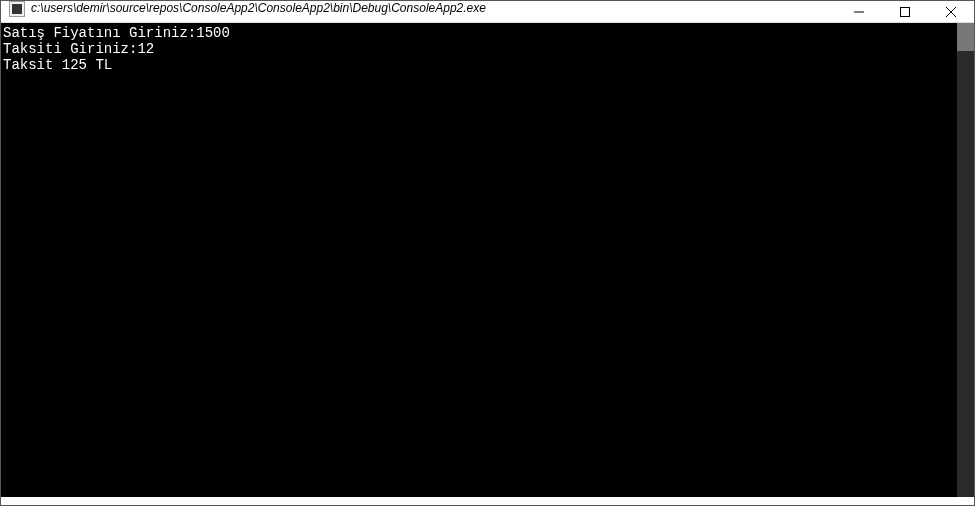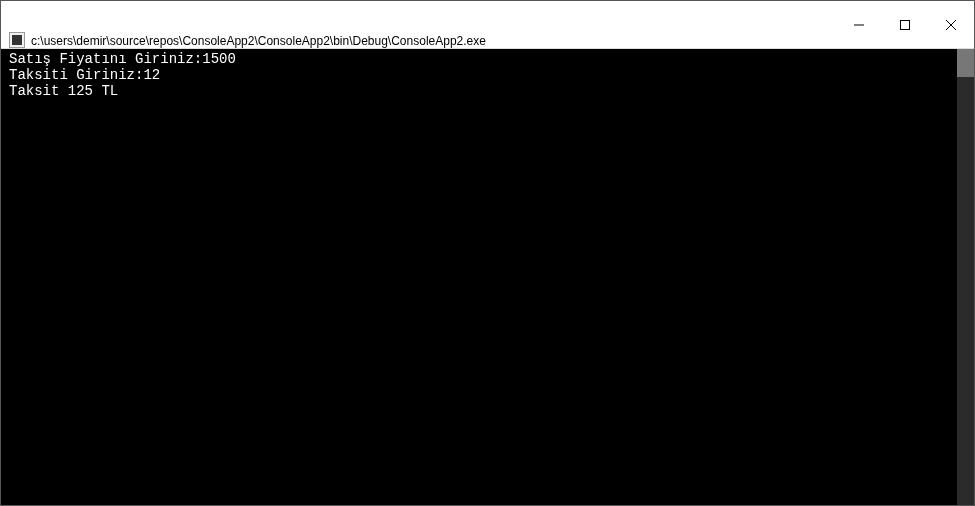--- a/index.html
+++ b/index.html
@@ -9,25 +9,26 @@
     }
     body {
       width: 975px;
       height: 506px;
       background: #ffffff;
       font-family: "Segoe UI", Tahoma, sans-serif;
       overflow: hidden;
       border: 1px solid #555;
     }
     .titlebar {
-      height: 48px;
+      height: 22px;
       background: #ffffff;
       display: flex;
-      align-items: flex-end;
+      align-items: flex-start;
       border-bottom: 1px solid #ddd;
+      font-style: italic;
     }
     .titlebar-icon {
       width: 16px;
       height: 16px;
       margin-left: 8px;
       margin-right: 6px;
       background: #f0f0f0;
       border: 1px solid #999;
       display: inline-block;
       position: relative;
@@ -71,21 +72,21 @@
       height: calc(100% - 30px);
       background: #000000;
       display: flex;
     }
     .console-content {
       flex: 1;
       color: #ffffff;
       font-family: Consolas, "Courier New", monospace;
       font-size: 14px;
       line-height: 16px;
-      padding: 2px 0 0 8px;
+      padding: 2px 0 0 2px;
       white-space: pre;
       overflow: hidden;
     }
     .scrollbar {
       width: 17px;
       height: 100%;
       background: #2b2b2b;
       position: relative;
     }
     .scroll-thumb {

